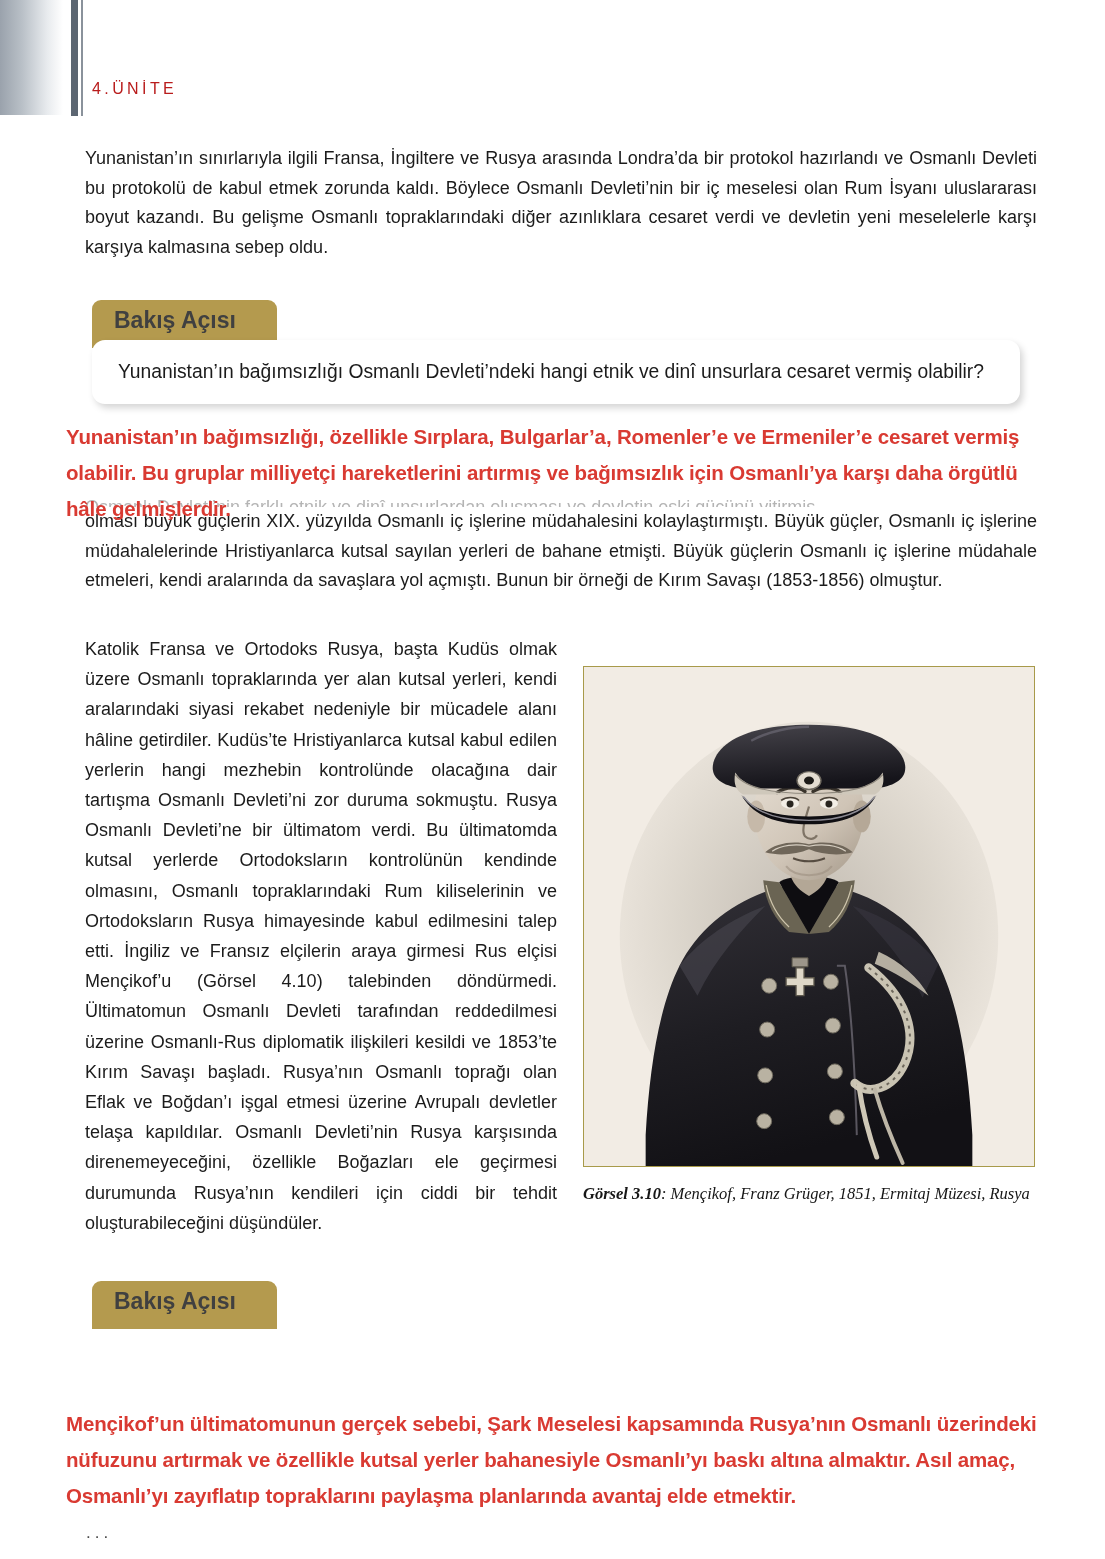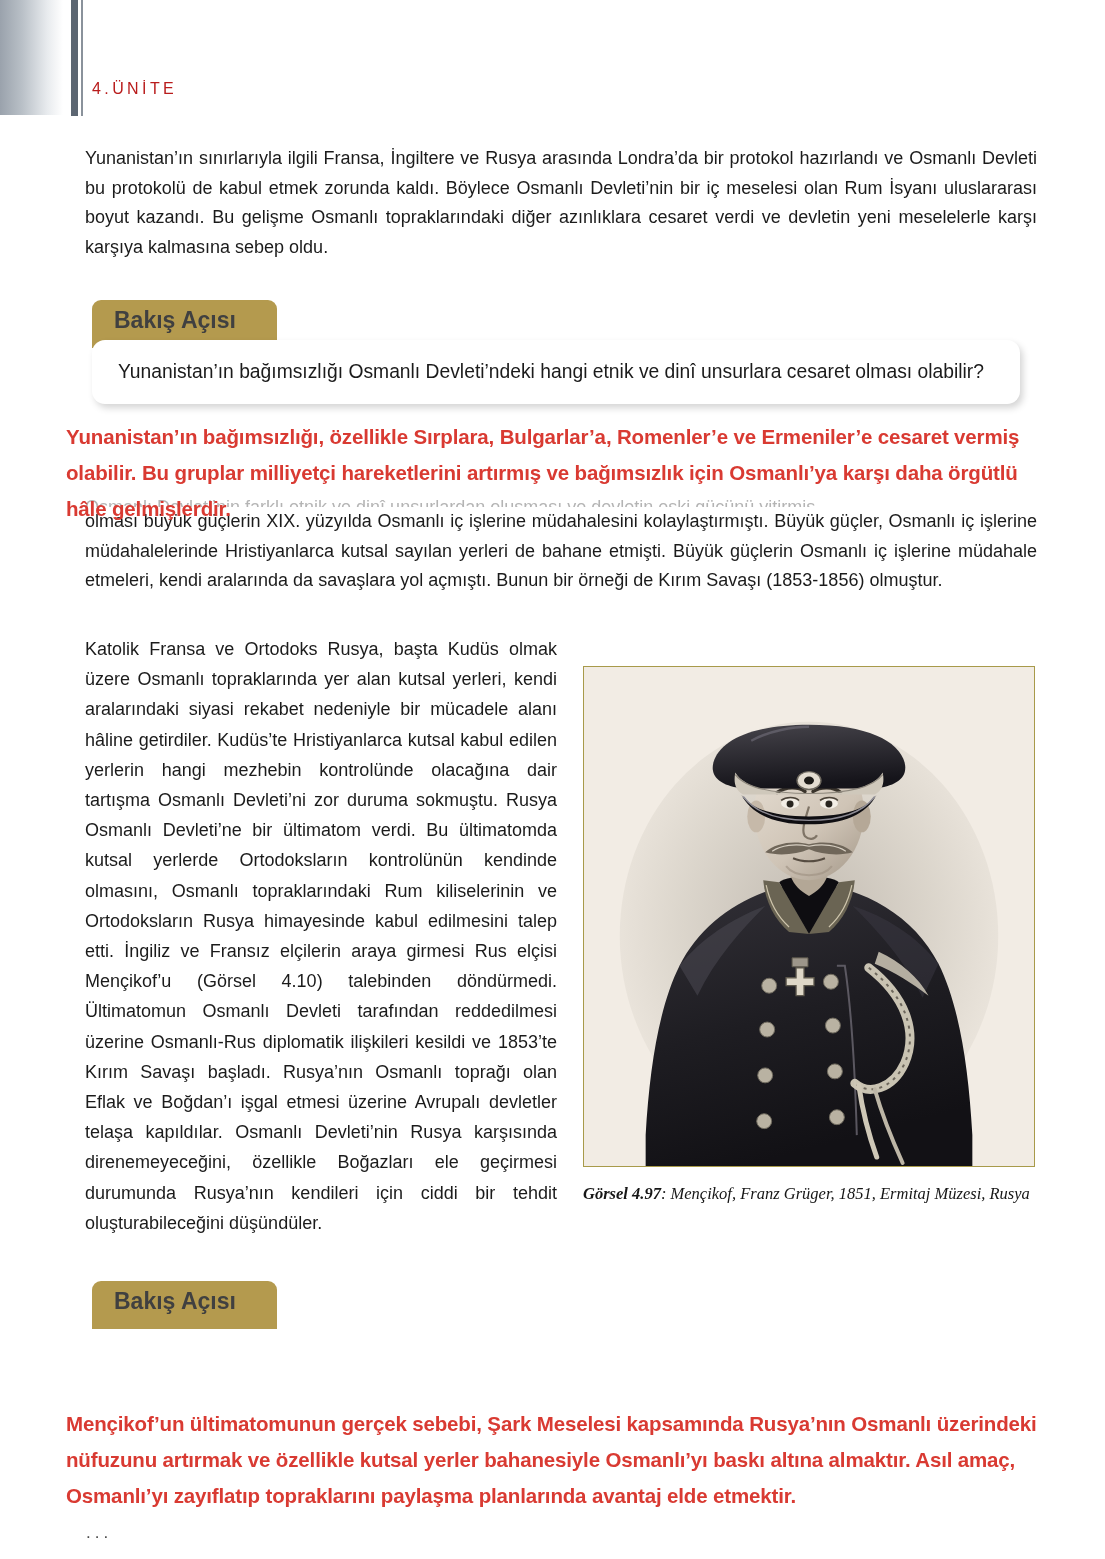--- a/index.html
+++ b/index.html
@@ -184,21 +184,21 @@
 
 <div class="gradient-block"></div>
 <div class="rule-thick"></div>
 <div class="rule-thin"></div>
 <div class="unit-label">4.ÜNİTE</div>
 
 <div class="body-para" id="para-intro">Yunanistan’ın sınırlarıyla ilgili Fransa, İngiltere ve Rusya arasında Londra’da bir protokol hazırlandı ve Osmanlı Devleti bu protokolü de kabul etmek zorunda kaldı. Böylece Osmanlı Devleti’nin bir iç meselesi olan Rum İsyanı uluslararası boyut kazandı. Bu gelişme Osmanlı topraklarındaki diğer azınlıklara cesaret verdi ve devletin yeni meselelerle karşı karşıya kalmasına sebep oldu.</div>
 
 <div class="viewpoint" id="viewpoint-1">
   <div class="viewpoint-tab">Bakış Açısı</div>
-  <div class="viewpoint-box">Yunanistan’ın bağımsızlığı Osmanlı Devleti’ndeki hangi etnik ve dinî unsurlara cesaret olması olabilir?</div>
+  <div class="viewpoint-box">Yunanistan’ın bağımsızlığı Osmanlı Devleti’ndeki hangi etnik ve dinî unsurlara cesaret vermiş olabilir?</div>
 </div>
 
 <div class="answer-red" id="answer-1">Yunanistan’ın bağımsızlığı, özellikle Sırplara, Bulgarlar’a, Romenler’e ve Ermeniler’e cesaret vermiş olabilir. Bu gruplar milliyetçi hareketlerini artırmış ve bağımsızlık için Osmanlı’ya karşı daha örgütlü hâle gelmişlerdir.</div>
 
 <div class="body-para" id="para-sark">
   <span class="clipped-line">Osmanlı Devleti’nin farklı etnik ve dinî unsurlardan oluşması ve devletin eski gücünü yitirmiş</span><span>olması büyük güçlerin XIX. yüzyılda Osmanlı iç işlerine müdahalesini kolaylaştırmıştı. Büyük güçler, Osmanlı iç işlerine müdahalelerinde Hristiyanlarca kutsal sayılan yerleri de bahane etmişti. Büyük güçlerin Osmanlı iç işlerine müdahale etmeleri, kendi aralarında da savaşlara yol açmıştı. Bunun bir örneği de Kırım Savaşı (1853-1856) olmuştur.</span>
 </div>
 
 <div class="body-para" id="para-crimea">Katolik Fransa ve Ortodoks Rusya, başta Kudüs olmak üzere Osmanlı topraklarında yer alan kutsal yerleri, kendi aralarındaki siyasi rekabet nedeniyle bir mücadele alanı hâline getirdiler. Kudüs’te Hristiyanlarca kutsal kabul edilen yerlerin hangi mezhebin kontrolünde olacağına dair tartışma Osmanlı Devleti’ni zor duruma sokmuştu. Rusya Osmanlı Devleti’ne bir ültimatom verdi. Bu ültimatomda kutsal yerlerde Ortodoksların kontrolünün kendinde olmasını, Osmanlı topraklarındaki Rum kiliselerinin ve Ortodoksların Rusya himayesinde kabul edilmesini talep etti. İngiliz ve Fransız elçilerin araya girmesi Rus elçisi Mençikof’u (Görsel 4.10) talebinden döndürmedi. Ültimatomun Osmanlı Devleti tarafından reddedilmesi üzerine Osmanlı-Rus diplomatik ilişkileri kesildi ve 1853’te Kırım Savaşı başladı. Rusya’nın Osmanlı toprağı olan Eflak ve Boğdan’ı işgal etmesi üzerine Avrupalı devletler telaşa kapıldılar. Osmanlı Devleti’nin Rusya karşısında direnemeyeceğini, özellikle Boğazları ele geçirmesi durumunda Rusya’nın kendileri için ciddi bir tehdit oluşturabileceğini düşündüler.</div>
 
@@ -304,21 +304,21 @@
 
       <path d="M286 302 C322 330 336 366 322 398 C310 424 286 430 272 418" stroke="#d3ccbb" stroke-width="9" fill="none" stroke-linecap="round" opacity="0.95"></path>
       <path d="M286 302 C322 330 336 366 322 398 C310 424 286 430 272 418" stroke="#6d675c" stroke-width="2" fill="none" stroke-dasharray="3 5"></path>
       <path d="M276 420 C280 448 286 470 294 492" stroke="#cfc8b7" stroke-width="5" fill="none" stroke-linecap="round"></path>
       <path d="M292 424 C300 452 310 476 320 498" stroke="#bdb6a6" stroke-width="4" fill="none" stroke-linecap="round"></path>
 
       <path d="M296 286 C318 296 336 312 346 330 C330 318 312 306 292 298 Z" fill="#cfc8b7" opacity="0.85"></path>
     </svg>
   </div>
   <div class="figure-caption">
-    <span class="cap-label">Görsel 4.97</span><span>: Mençikof, Franz Grüger, 1851, Ermitaj Müzesi, Rusya</span>
+    <span class="cap-label">Görsel 3.10</span><span>: Mençikof, Franz Grüger, 1851, Ermitaj Müzesi, Rusya</span>
   </div>
 </div>
 
 <div class="viewpoint" id="viewpoint-2">
   <div class="viewpoint-tab">Bakış Açısı</div>
 </div>
 
 <div class="answer-red" id="answer-2">Mençikof’un ültimatomunun gerçek sebebi, Şark Meselesi kapsamında Rusya’nın Osmanlı üzerindeki nüfuzunu artırmak ve özellikle kutsal yerler bahanesiyle Osmanlı’yı baskı altına almaktır. Asıl amaç, Osmanlı’yı zayıflatıp topraklarını paylaşma planlarında avantaj elde etmektir.</div>
 
 <div class="ellipsis-marks">...</div>

